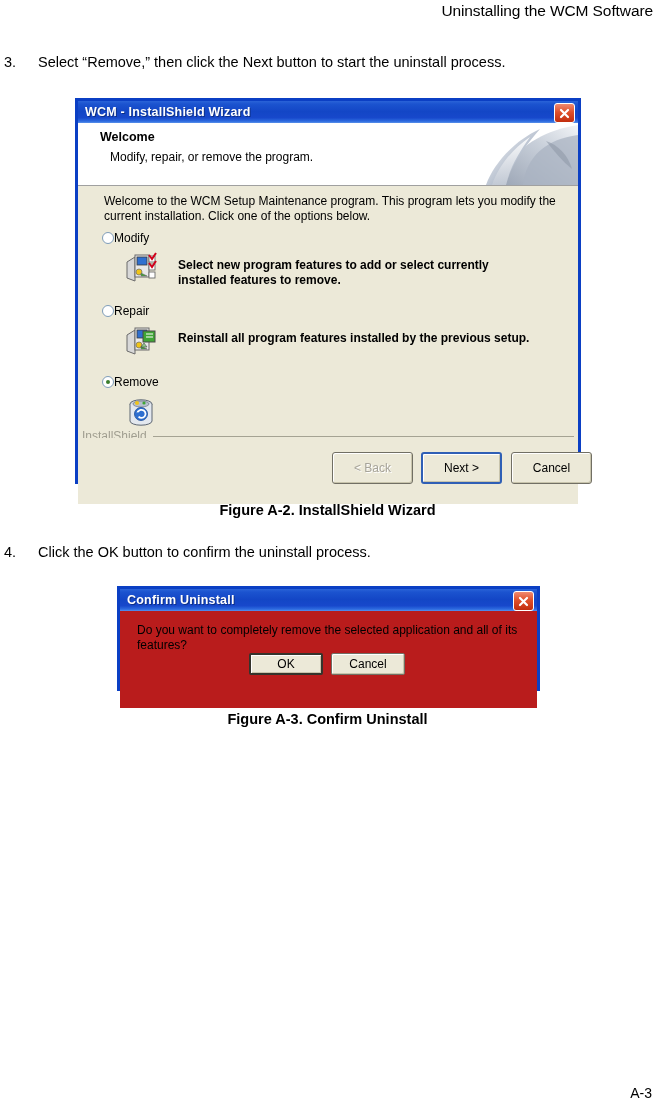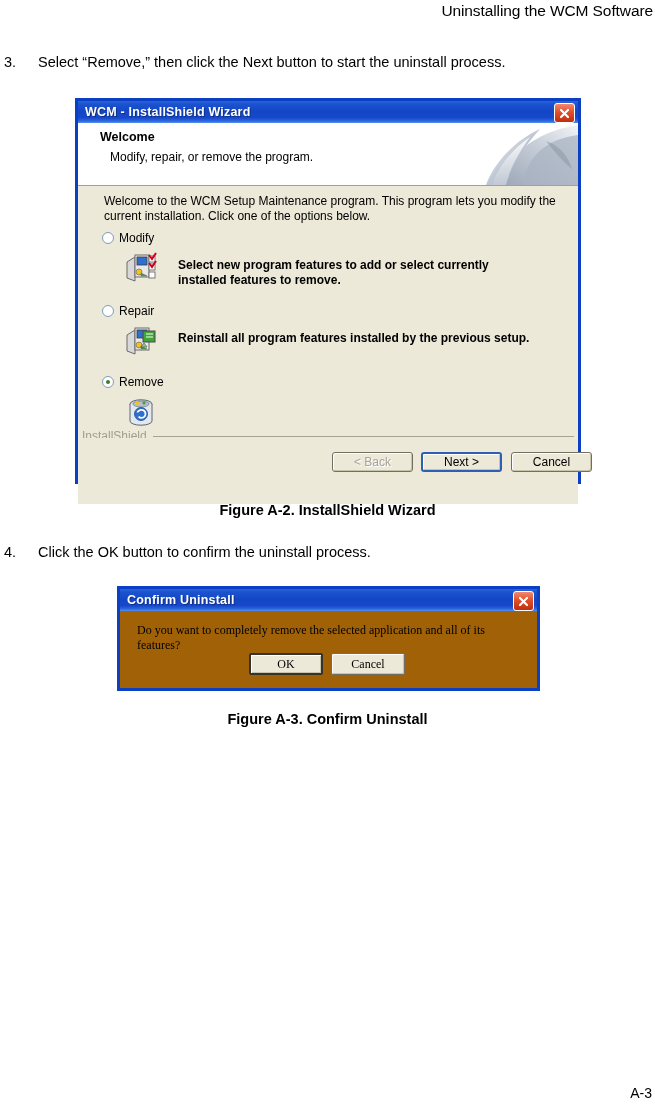--- a/index.html
+++ b/index.html
@@ -173,21 +173,20 @@
     left: 24px;
     width: 452px;
   }
   #opt-modify { top: 44px; }
   #opt-repair { top: 117px; }
   #opt-remove { top: 188px; }
 
   .isw-radio-row {
     display: flex;
     align-items: center;
-    gap: 5px;
     height: 15px;
   }
   .isw-radio {
     width: 12px;
     height: 12px;
     border-radius: 50%;
     border: 1px solid #7f9db9;
     background: #ffffff;
     box-sizing: border-box;
     position: relative;
@@ -254,21 +253,21 @@
     left: 0px;
     top: 252px;
     width: 500px;
     height: 66px;
     background: #ece9d8;
   }
   .isw-btn {
     position: absolute;
     top: 14px;
     width: 81px;
-    height: 20px;
+    height: 32px;
     font-size: 12px;
     background: #ece9d8;
     border: 1px solid #716f64;
     border-radius: 3px;
     box-shadow: inset 1px 1px 0 #ffffff, inset -1px -1px 0 #c8c4ac;
     display: flex;
     align-items: center;
     justify-content: center;
     box-sizing: border-box;
     cursor: pointer;
@@ -324,23 +323,22 @@
     border: 1px solid #ffffff;
     border-radius: 3px;
     background: linear-gradient(to bottom, #f08a70 0%, #e0502a 45%, #c22d0e 100%);
     display: flex;
     align-items: center;
     justify-content: center;
     cursor: pointer;
   }
   .cu-body {
     position: relative;
-    height: 77px;
-    background: #a16207;
-    font-family: Liberation Serif, serif;
+    height: 97px;
+    background: #b91c1c;
   }
   .cu-message {
     position: absolute;
     left: 17px;
     top: 12px;
     width: 390px;
     font-size: 12px;
     line-height: 15px;
   }
   .cu-btn {

